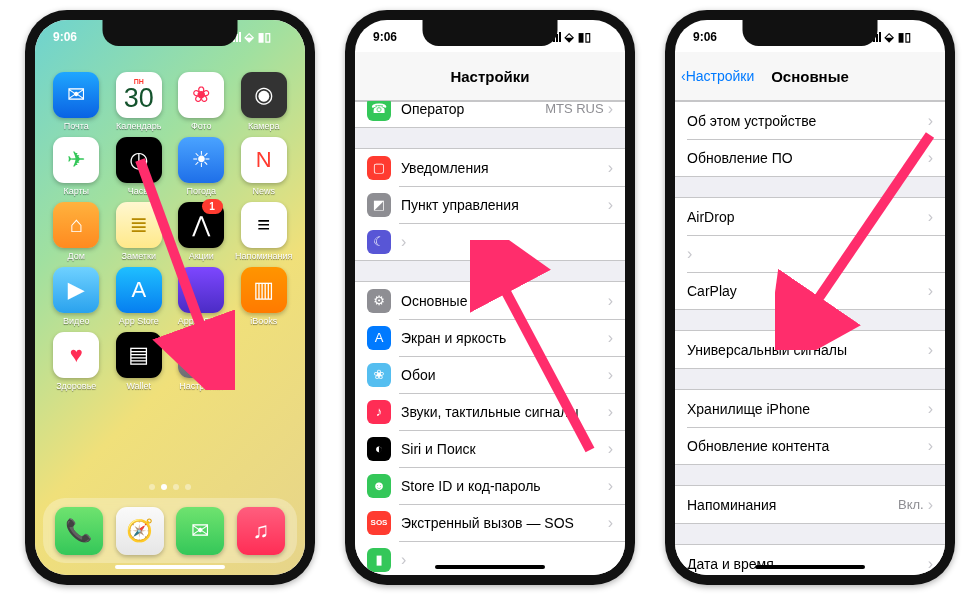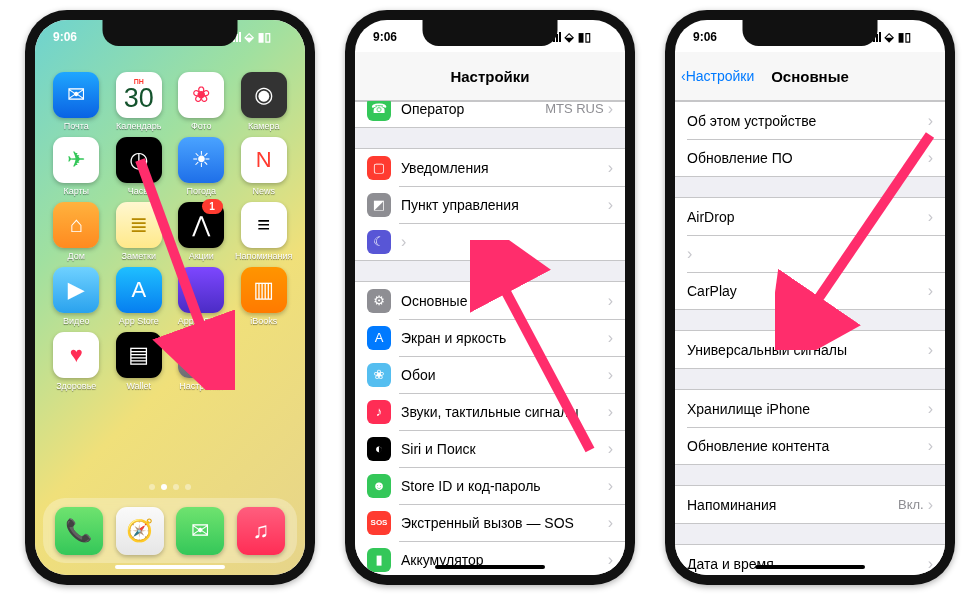--- a/index.html
+++ b/index.html
@@ -262,21 +262,20 @@
               <span class="rlabel">Store ID и код-пароль</span>
               <span class="chev">›</span>
             </div>
             <div class="row">
               <div class="ricon" style="background:#ff3b30;font-size:8px;font-weight:700;">SOS</div>
               <span class="rlabel">Экстренный вызов — SOS</span>
               <span class="chev">›</span>
             </div>
             <div class="row">
               <div class="ricon" style="background:#34c759;">▮</div>
-              <span class="rlabel">Аккумулятор</span>
               <span class="chev">›</span>
             </div>
           </div>
         </div>
       <div class="home-indicator" style="background:#000"></div>
       <svg class="arrow" style="top:220px;left:115px;" width="140" height="230">
         <defs>
             <marker id="ah2" markerWidth="12" markerHeight="12" refX="4" refY="5" orient="auto">
               <path d="M0,0 L10,5 L0,10 Z" fill="#ff2d6c"></path>
             </marker>

